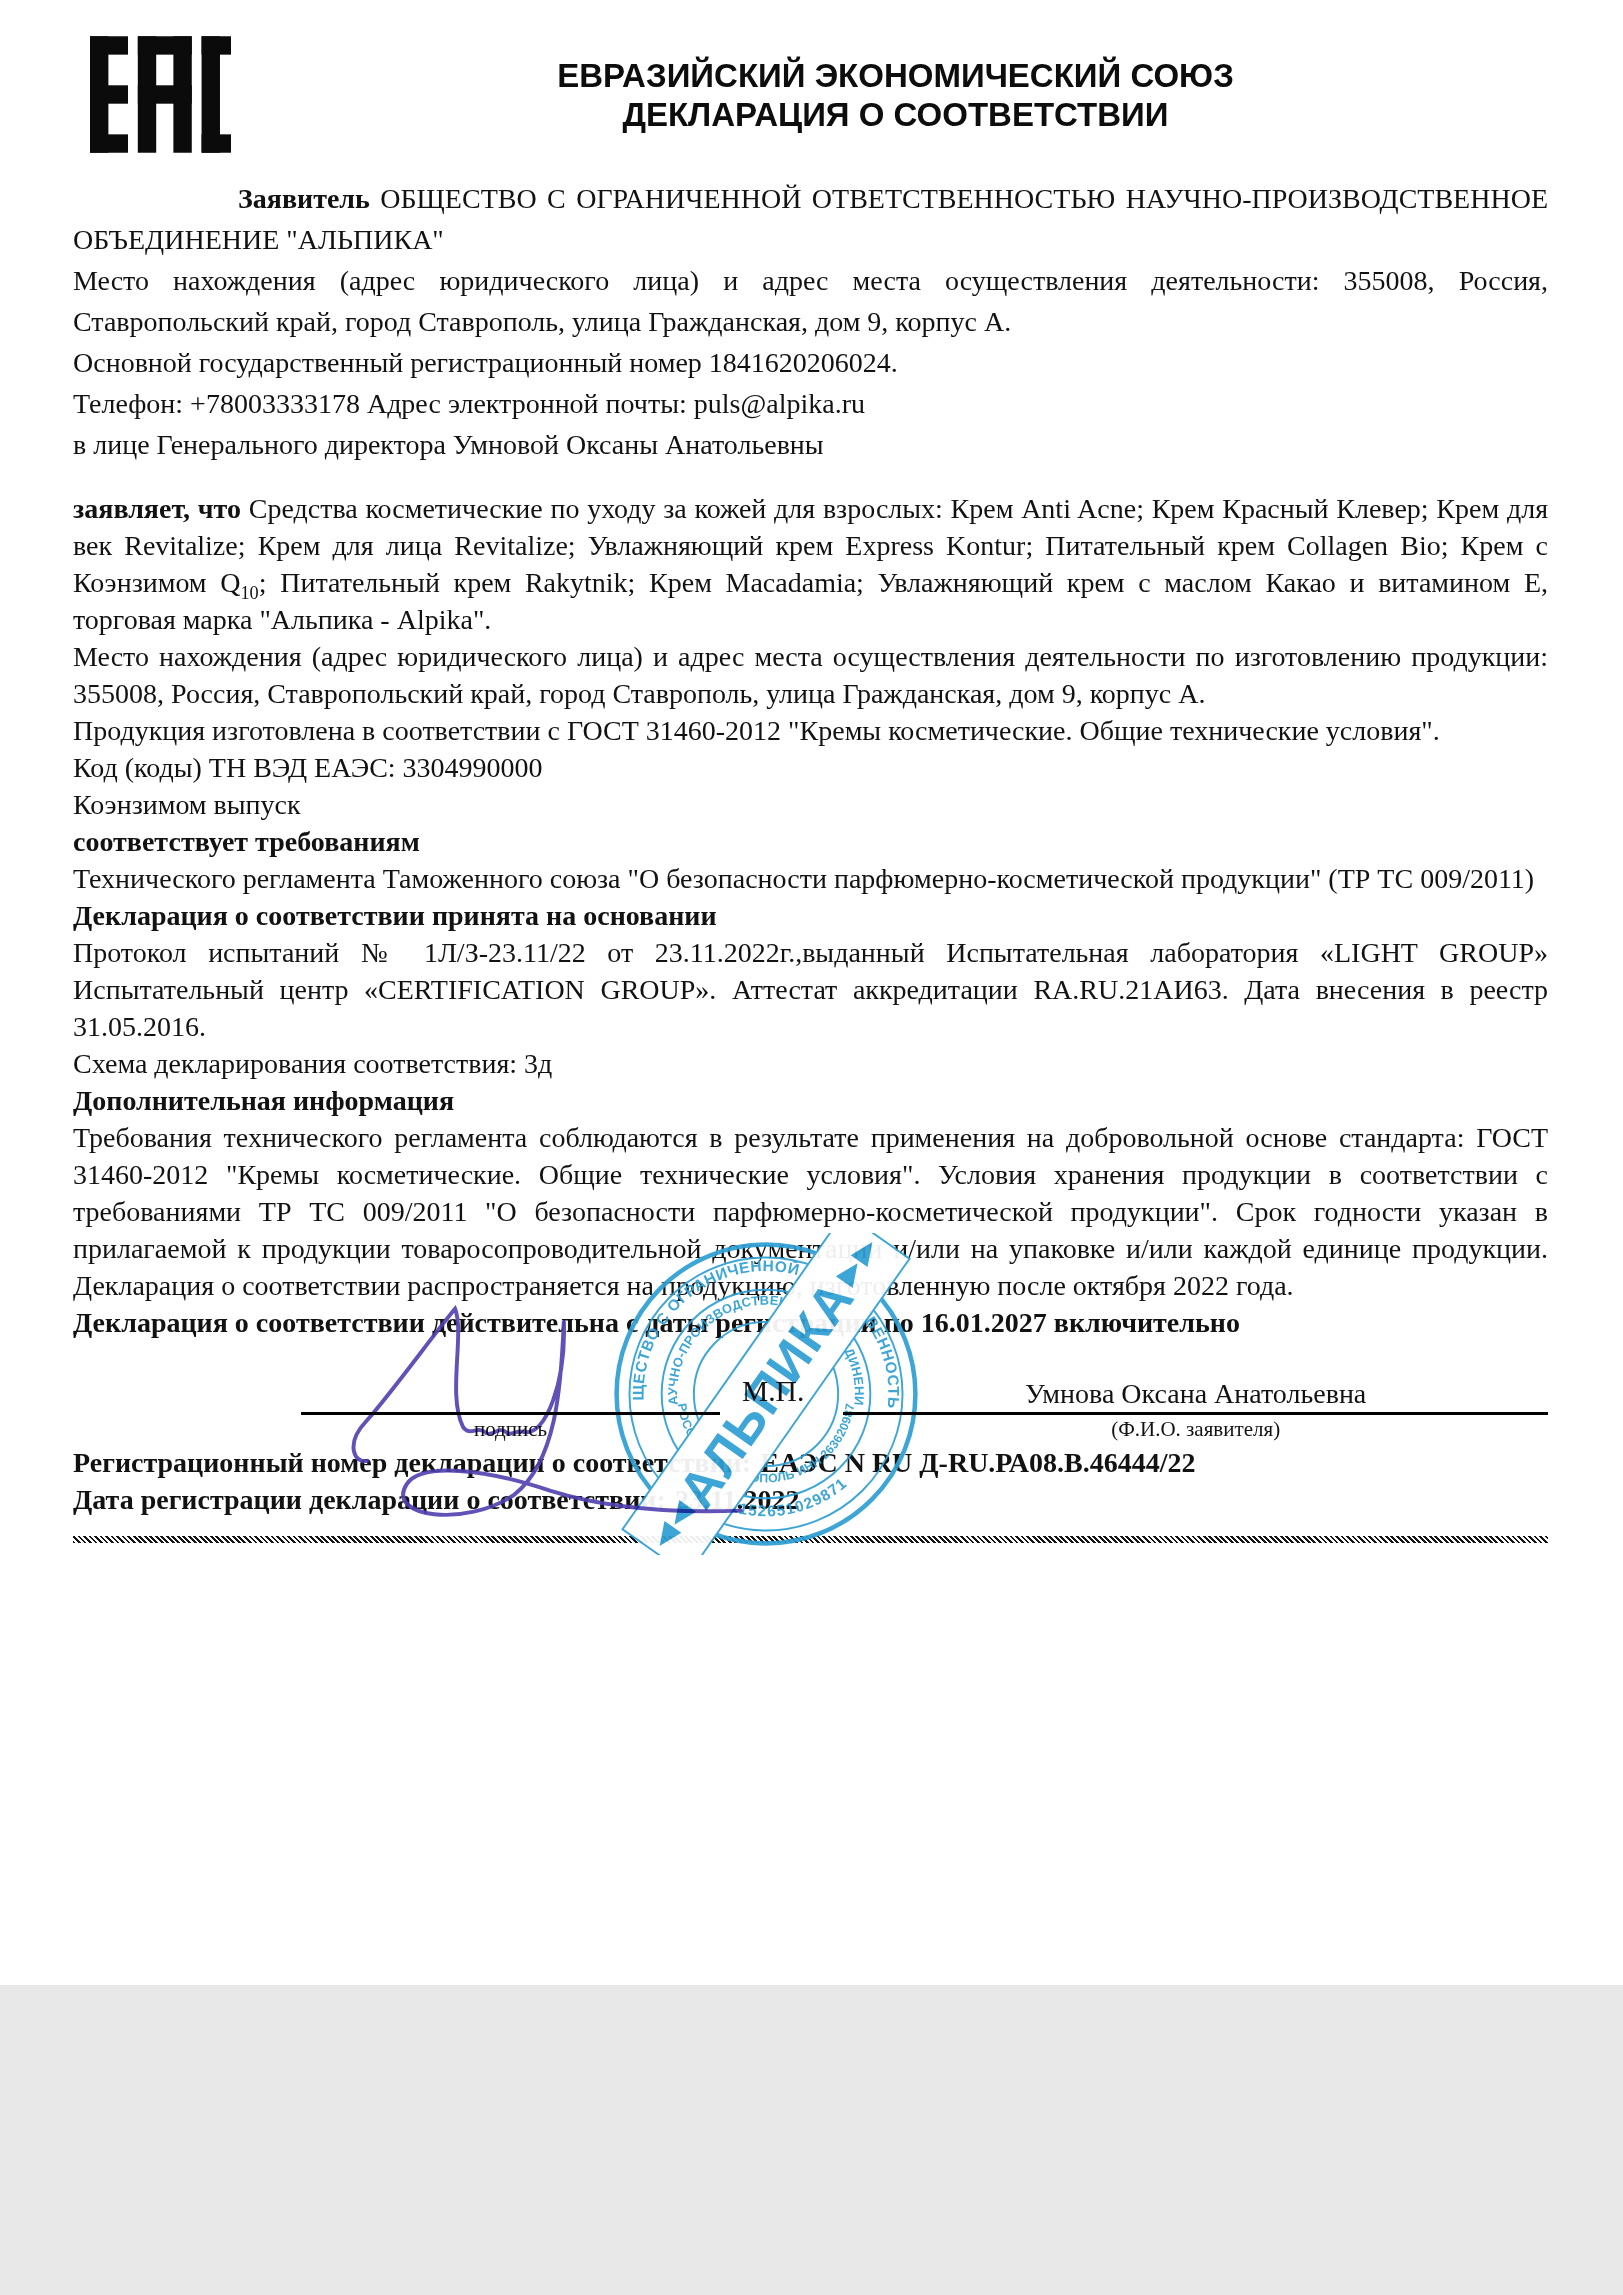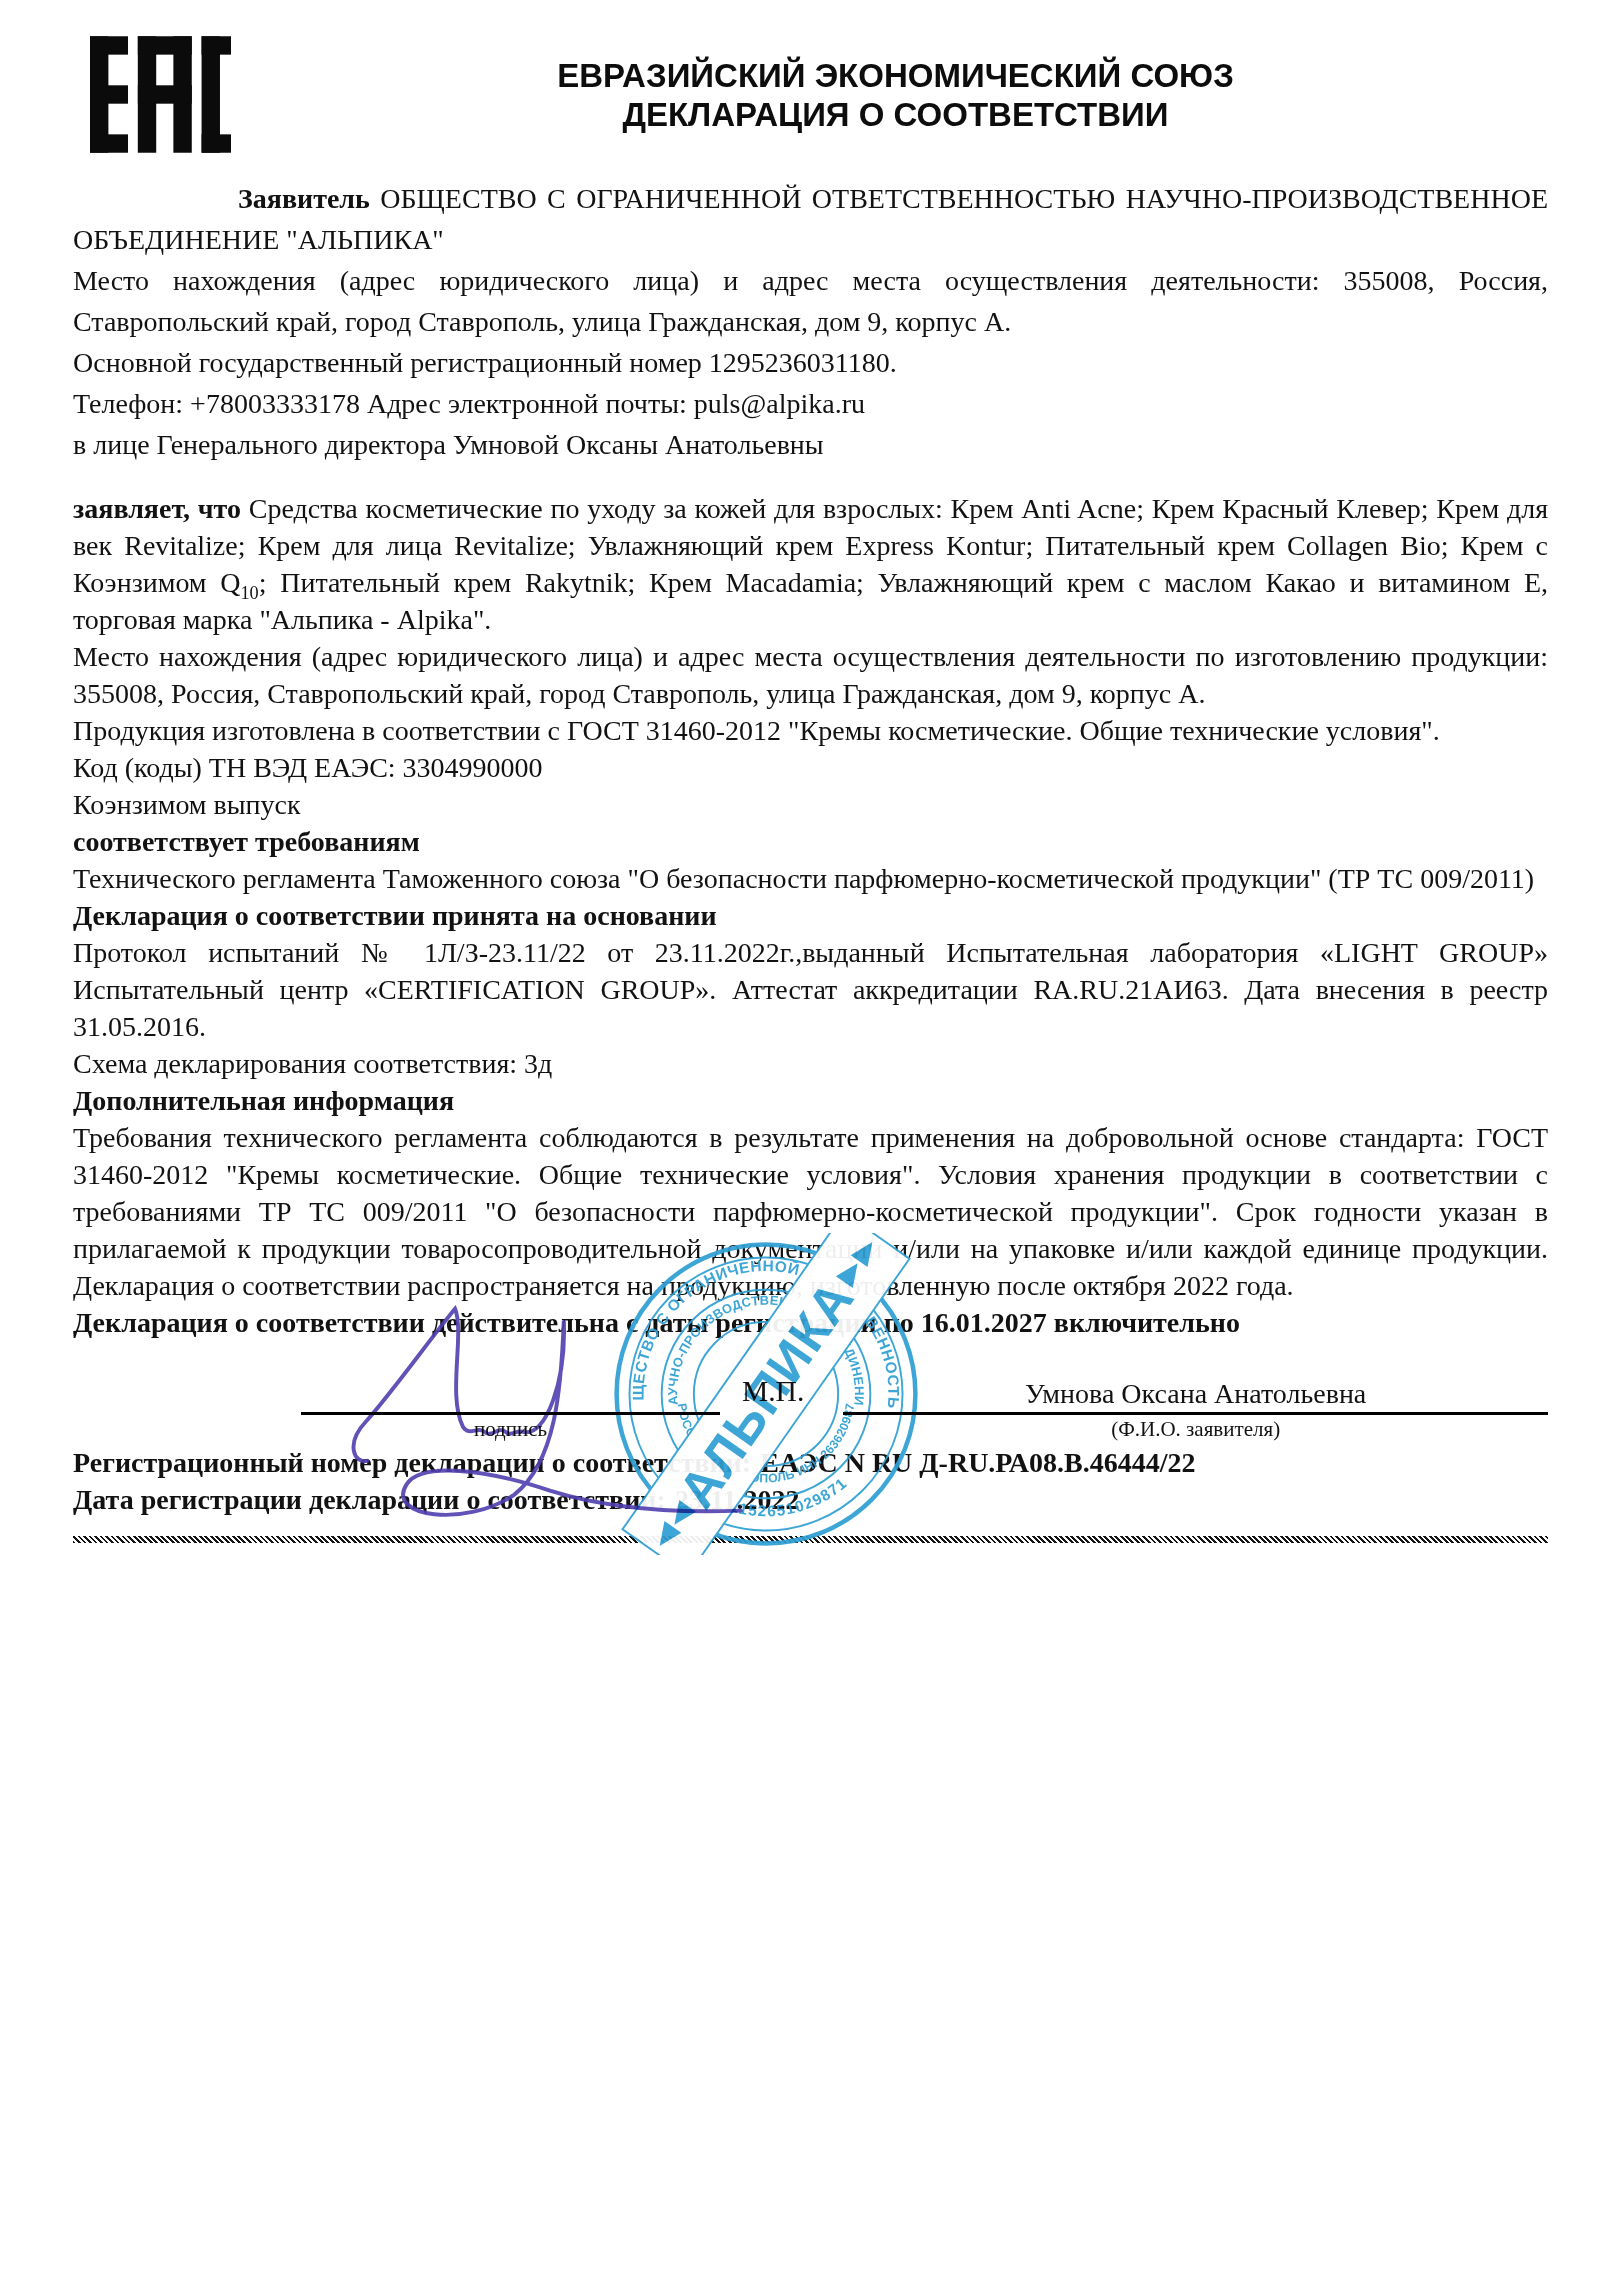--- a/index.html
+++ b/index.html
@@ -1,18 +1,18 @@
 <!DOCTYPE html>
 <html lang="ru" style="font-size:10.5px"><head>
 <meta charset="utf-8">
 <style>
   html,body{margin:0;padding:0;background:#e8e8e8;}
   .page{
     position:relative;
-    width:1623px;height:2295px;
+    width:1623px;height:1985px;
     margin:0 auto;
     background:#ffffff;
     box-sizing:border-box;
     padding:36px 75px 0 73px;
     font-family:"Liberation Serif", serif;
     color:#121212;
     overflow:hidden;
   }
   
   .eac-logo{position:absolute;left:90px;top:34px;width:141px;height:121px;}
@@ -75,21 +75,21 @@
   </svg>
 
   <div class="titles">
     <div>ЕВРАЗИЙСКИЙ ЭКОНОМИЧЕСКИЙ СОЮЗ</div>
     <div>ДЕКЛАРАЦИЯ О СООТВЕТСТВИИ</div>
   </div>
 
   <div class="doc-body">
     <p class="first-block indent-first"><span class="b">Заявитель </span><span>ОБЩЕСТВО С ОГРАНИЧЕННОЙ ОТВЕТСТВЕННОСТЬЮ НАУЧНО-ПРОИЗВОДСТВЕННОЕ ОБЪЕДИНЕНИЕ "АЛЬПИКА"</span></p>
     <p class="first-block">Место нахождения (адрес юридического лица) и адрес места осуществления деятельности: 355008, Россия, Ставропольский край, город Ставрополь, улица Гражданская, дом 9, корпус А.</p>
-    <p class="first-block">Основной государственный регистрационный номер 1295236031180.</p>
+    <p class="first-block">Основной государственный регистрационный номер 1841620206024.</p>
     <p class="first-block">Телефон: +78003333178 Адрес электронной почты: puls@alpika.ru</p>
     <p class="first-block">в лице Генерального директора Умновой Оксаны Анатольевны</p>
 
     <p class="gap-top"><span class="b">заявляет, что </span><span>Средства косметические по уходу за кожей для взрослых: Крем Anti Acne; Крем Красный Клевер; Крем для век Revitalize; Крем для лица Revitalize; Увлажняющий крем Express Kontur; Питательный крем Collagen Bio; Крем с Коэнзимом Q</span><sub class="q10">10</sub><span>; Питательный крем Rakytnik; Крем Macadamia; Увлажняющий крем с маслом Какао и витамином Е, торговая марка "Альпика - Alpika".</span></p>
 
     <p>Место нахождения (адрес юридического лица) и адрес места осуществления деятельности по изготовлению продукции: 355008, Россия,  Ставропольский край, город Ставрополь, улица Гражданская, дом 9, корпус А.</p>
     <p>Продукция изготовлена в соответствии с ГОСТ 31460-2012 "Кремы косметические. Общие технические условия".</p>
     <p>Код (коды) ТН ВЭД ЕАЭС: 3304990000</p>
     <p>Коэнзимом выпуск</p>
     <p class="b">соответствует требованиям</p>

